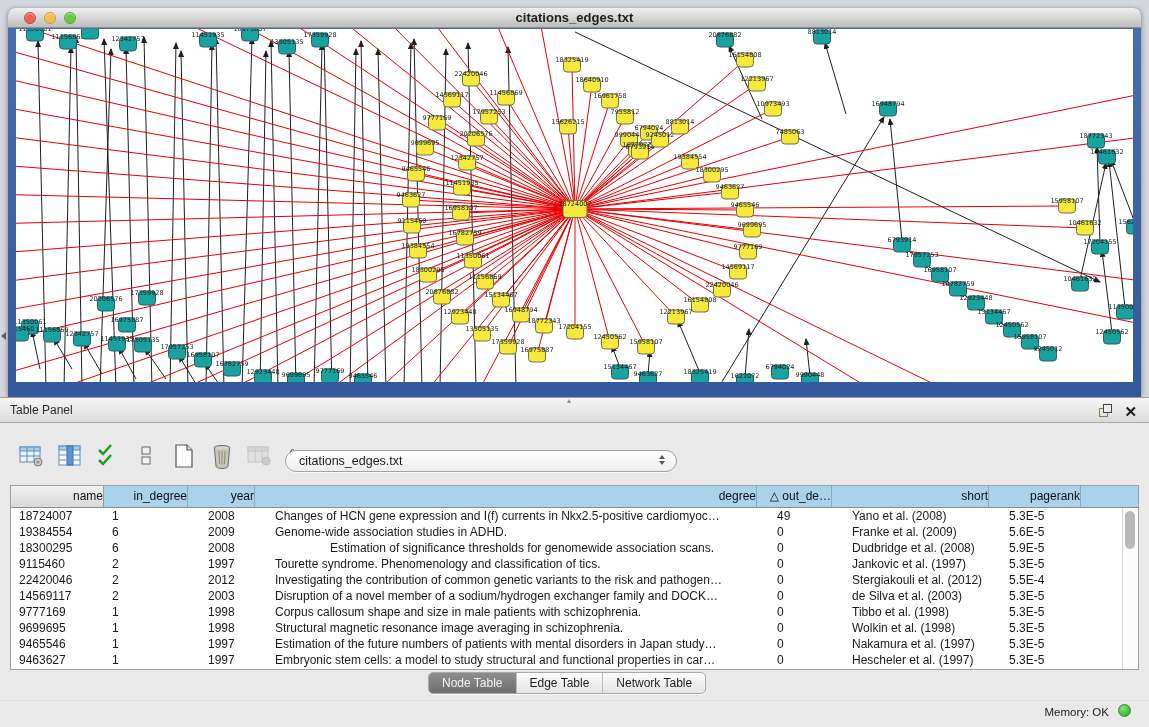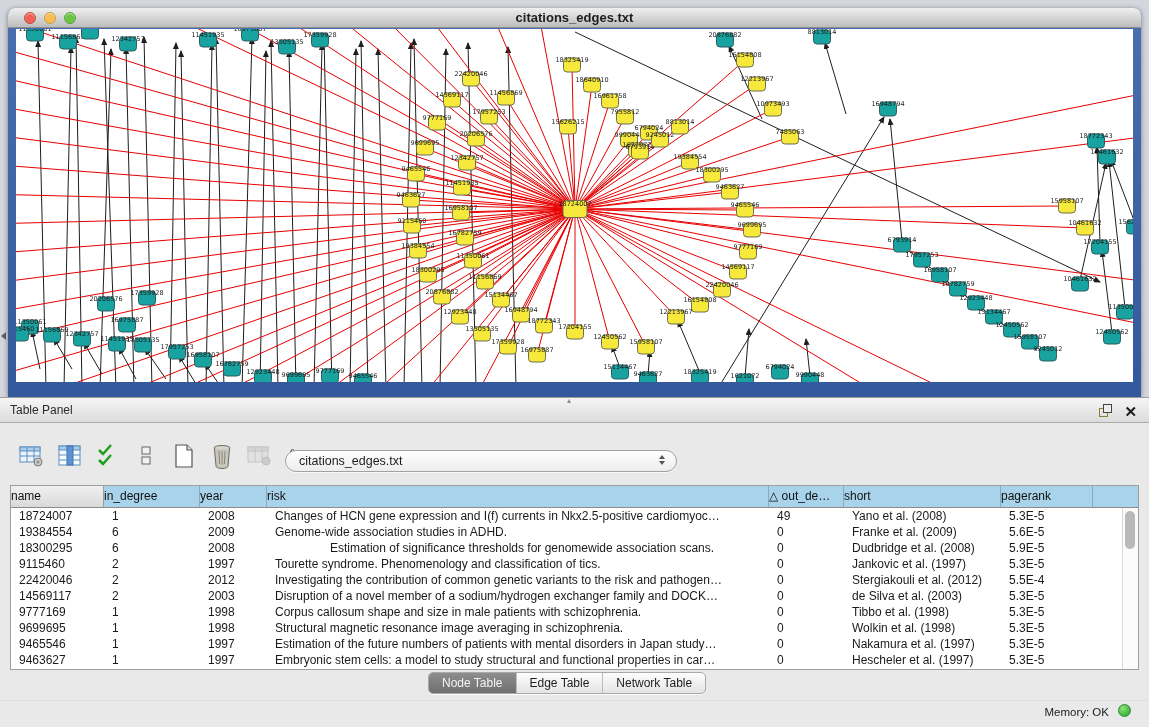--- a/index.html
+++ b/index.html
@@ -44,21 +44,21 @@
   .dd-arrows{position:absolute;right:11px;top:4px;display:flex;flex-direction:column;gap:2px;}
   .dd-arrows i{width:0;height:0;border-left:3.5px solid transparent;border-right:3.5px solid transparent;display:block;}
   .dd-up{border-bottom:4px solid #555;}
   .dd-dn{border-top:4px solid #555;}
 
   
   .tbl{position:absolute;left:10px;top:62px;width:1129px;height:185px;background:#fff;
     border:1px solid #9E9E9E;box-sizing:border-box;overflow:hidden;}
   .thead{height:22px;display:flex;border-bottom:1px solid #8C8C8C;box-sizing:border-box;background:#A8D3EA;}
   .th{background:#A8D3EA;border-right:1px solid #83ACC2;font-size:12px;color:#111;
-    text-align:left;line-height:21px;box-sizing:border-box;flex:none;white-space:nowrap;overflow:hidden;}
+    text-align:right;line-height:21px;box-sizing:border-box;flex:none;white-space:nowrap;overflow:hidden;}
   .th.gray{background:linear-gradient(#F0F0F0,#D9D9D9);border-right:1px solid #9d9d9d;}
   .tr{display:flex;height:16px;line-height:16px;font-size:12px;color:#1a1a1a;}
   .td{flex:none;box-sizing:border-box;padding-left:8px;white-space:nowrap;overflow:hidden;}
   .vscroll{position:absolute;right:0;top:22px;bottom:0;width:15px;background:#FBFBFB;border-left:1px solid #D8D8D8;}
   .vthumb{position:absolute;left:2px;top:3px;width:10px;height:38px;background:#B9B9B9;border-radius:5px;}
 
   
   .tabs{position:absolute;left:428px;top:249px;height:20px;display:flex;
     border:1px solid #A9A9A9;border-radius:5px;overflow:hidden;background:linear-gradient(#FDFDFD,#E4E4E4);
     box-shadow:0 1px 0 rgba(255,255,255,.8);}
@@ -539,23 +539,23 @@
     <span>citations_edges.txt</span>
     <span class="dd-arrows">
         <i class="dd-up"></i>
         <i class="dd-dn"></i>
       </span>
   </div>
 
   <div class="tbl">
     <div class="thead" id="thead">
         <div class="th gray" style="width: 93px;">name</div>
-        <div class="th" style="width: 96px;">in_degree</div>
+        <div class="th" style="width: 84px;">in_degree</div>
         <div class="th" style="width: 67px;">year</div>
-        <div class="th" style="width: 502px;">risk</div>
+        <div class="th" style="width: 502px;">degree</div>
         <div class="th" style="width: 75px;">△ out_de…</div>
         <div class="th" style="width: 157px;">short</div>
         <div class="th" style="width: 92px;">pagerank</div>
       </div>
     <div id="tbody">
         <div class="tr">
           <div class="td" style="width: 93px;">18724007</div>
           <div class="td" style="width: 96px;">1</div>
           <div class="td" style="width: 67px;">2008</div>
           <div class="td" style="width: 502px;">Changes of HCN gene expression and I(f) currents in Nkx2.5-positive cardiomyoc…</div>

